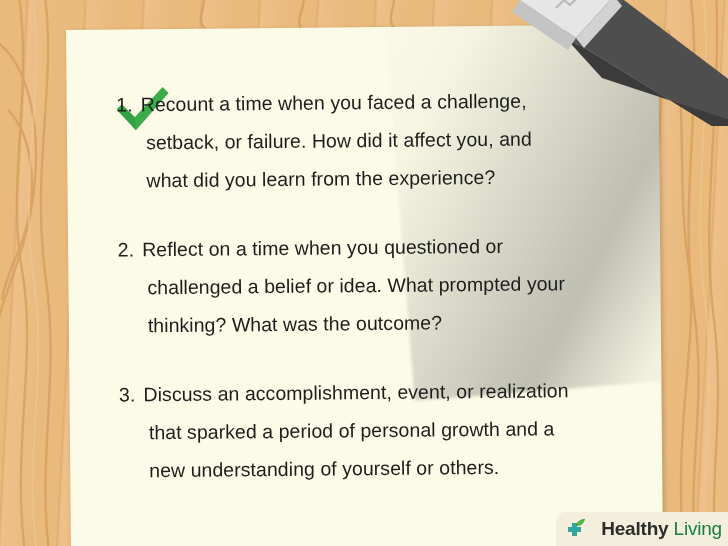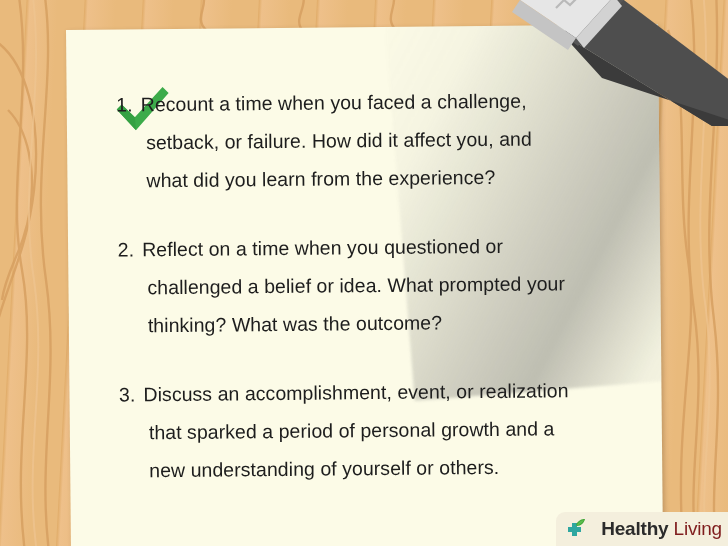--- a/index.html
+++ b/index.html
@@ -146,21 +146,21 @@
     margin-right: 3px;
     flex: 0 0 22px;
   }
   .logo-text {
     font-size: 19px;
     color: #2b2b2b;
     letter-spacing: -0.2px;
     white-space: nowrap;
   }
   .logo-text .bold { font-weight: bold; margin-left: 12px; }
-  .logo-text .light { font-weight: normal; color: #7f1d1d; }
+  .logo-text .light { font-weight: normal; color: #15803d; }
 </style>
 </head>
 <body>
 
 <div class="stage">
 
   <div class="wood">
     <svg class="wood-grain" viewBox="0 0 728 546" preserveAspectRatio="none">
       <g fill="none" stroke="#d7a061" stroke-width="2.4" opacity="0.85">
         <path d="M18,-10 C34,90 6,180 22,270 C38,360 10,450 26,560"></path>

